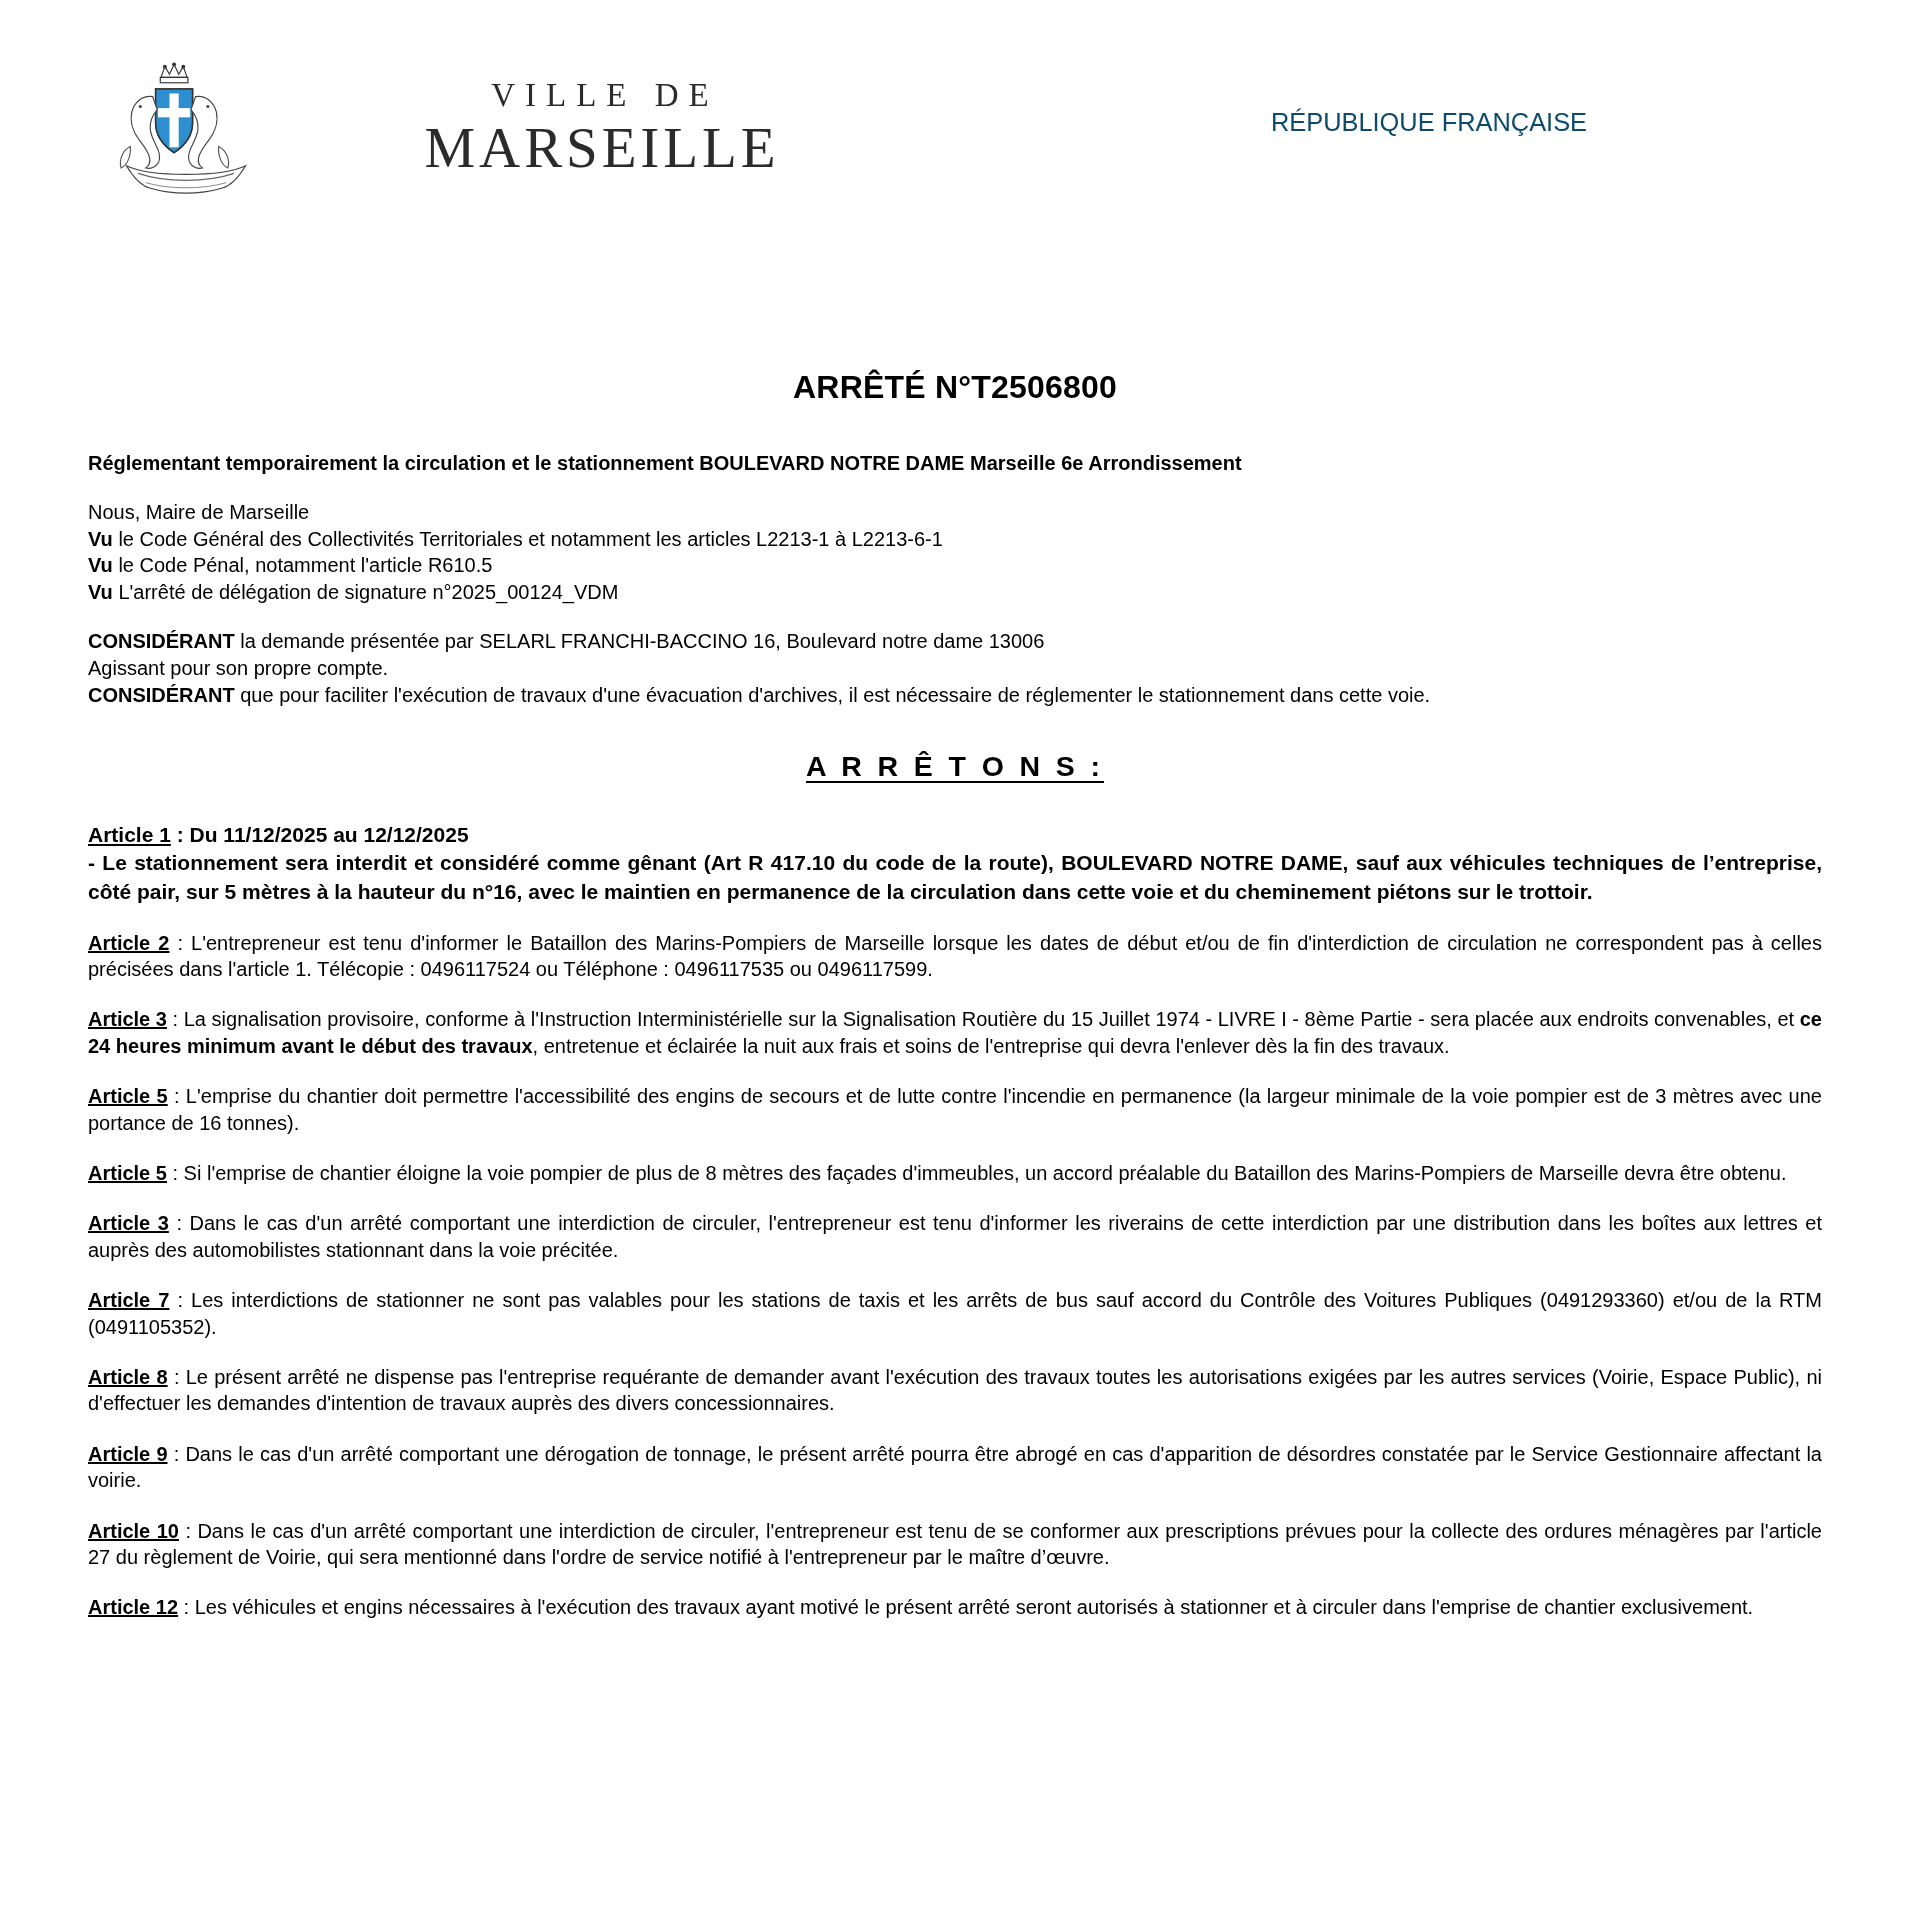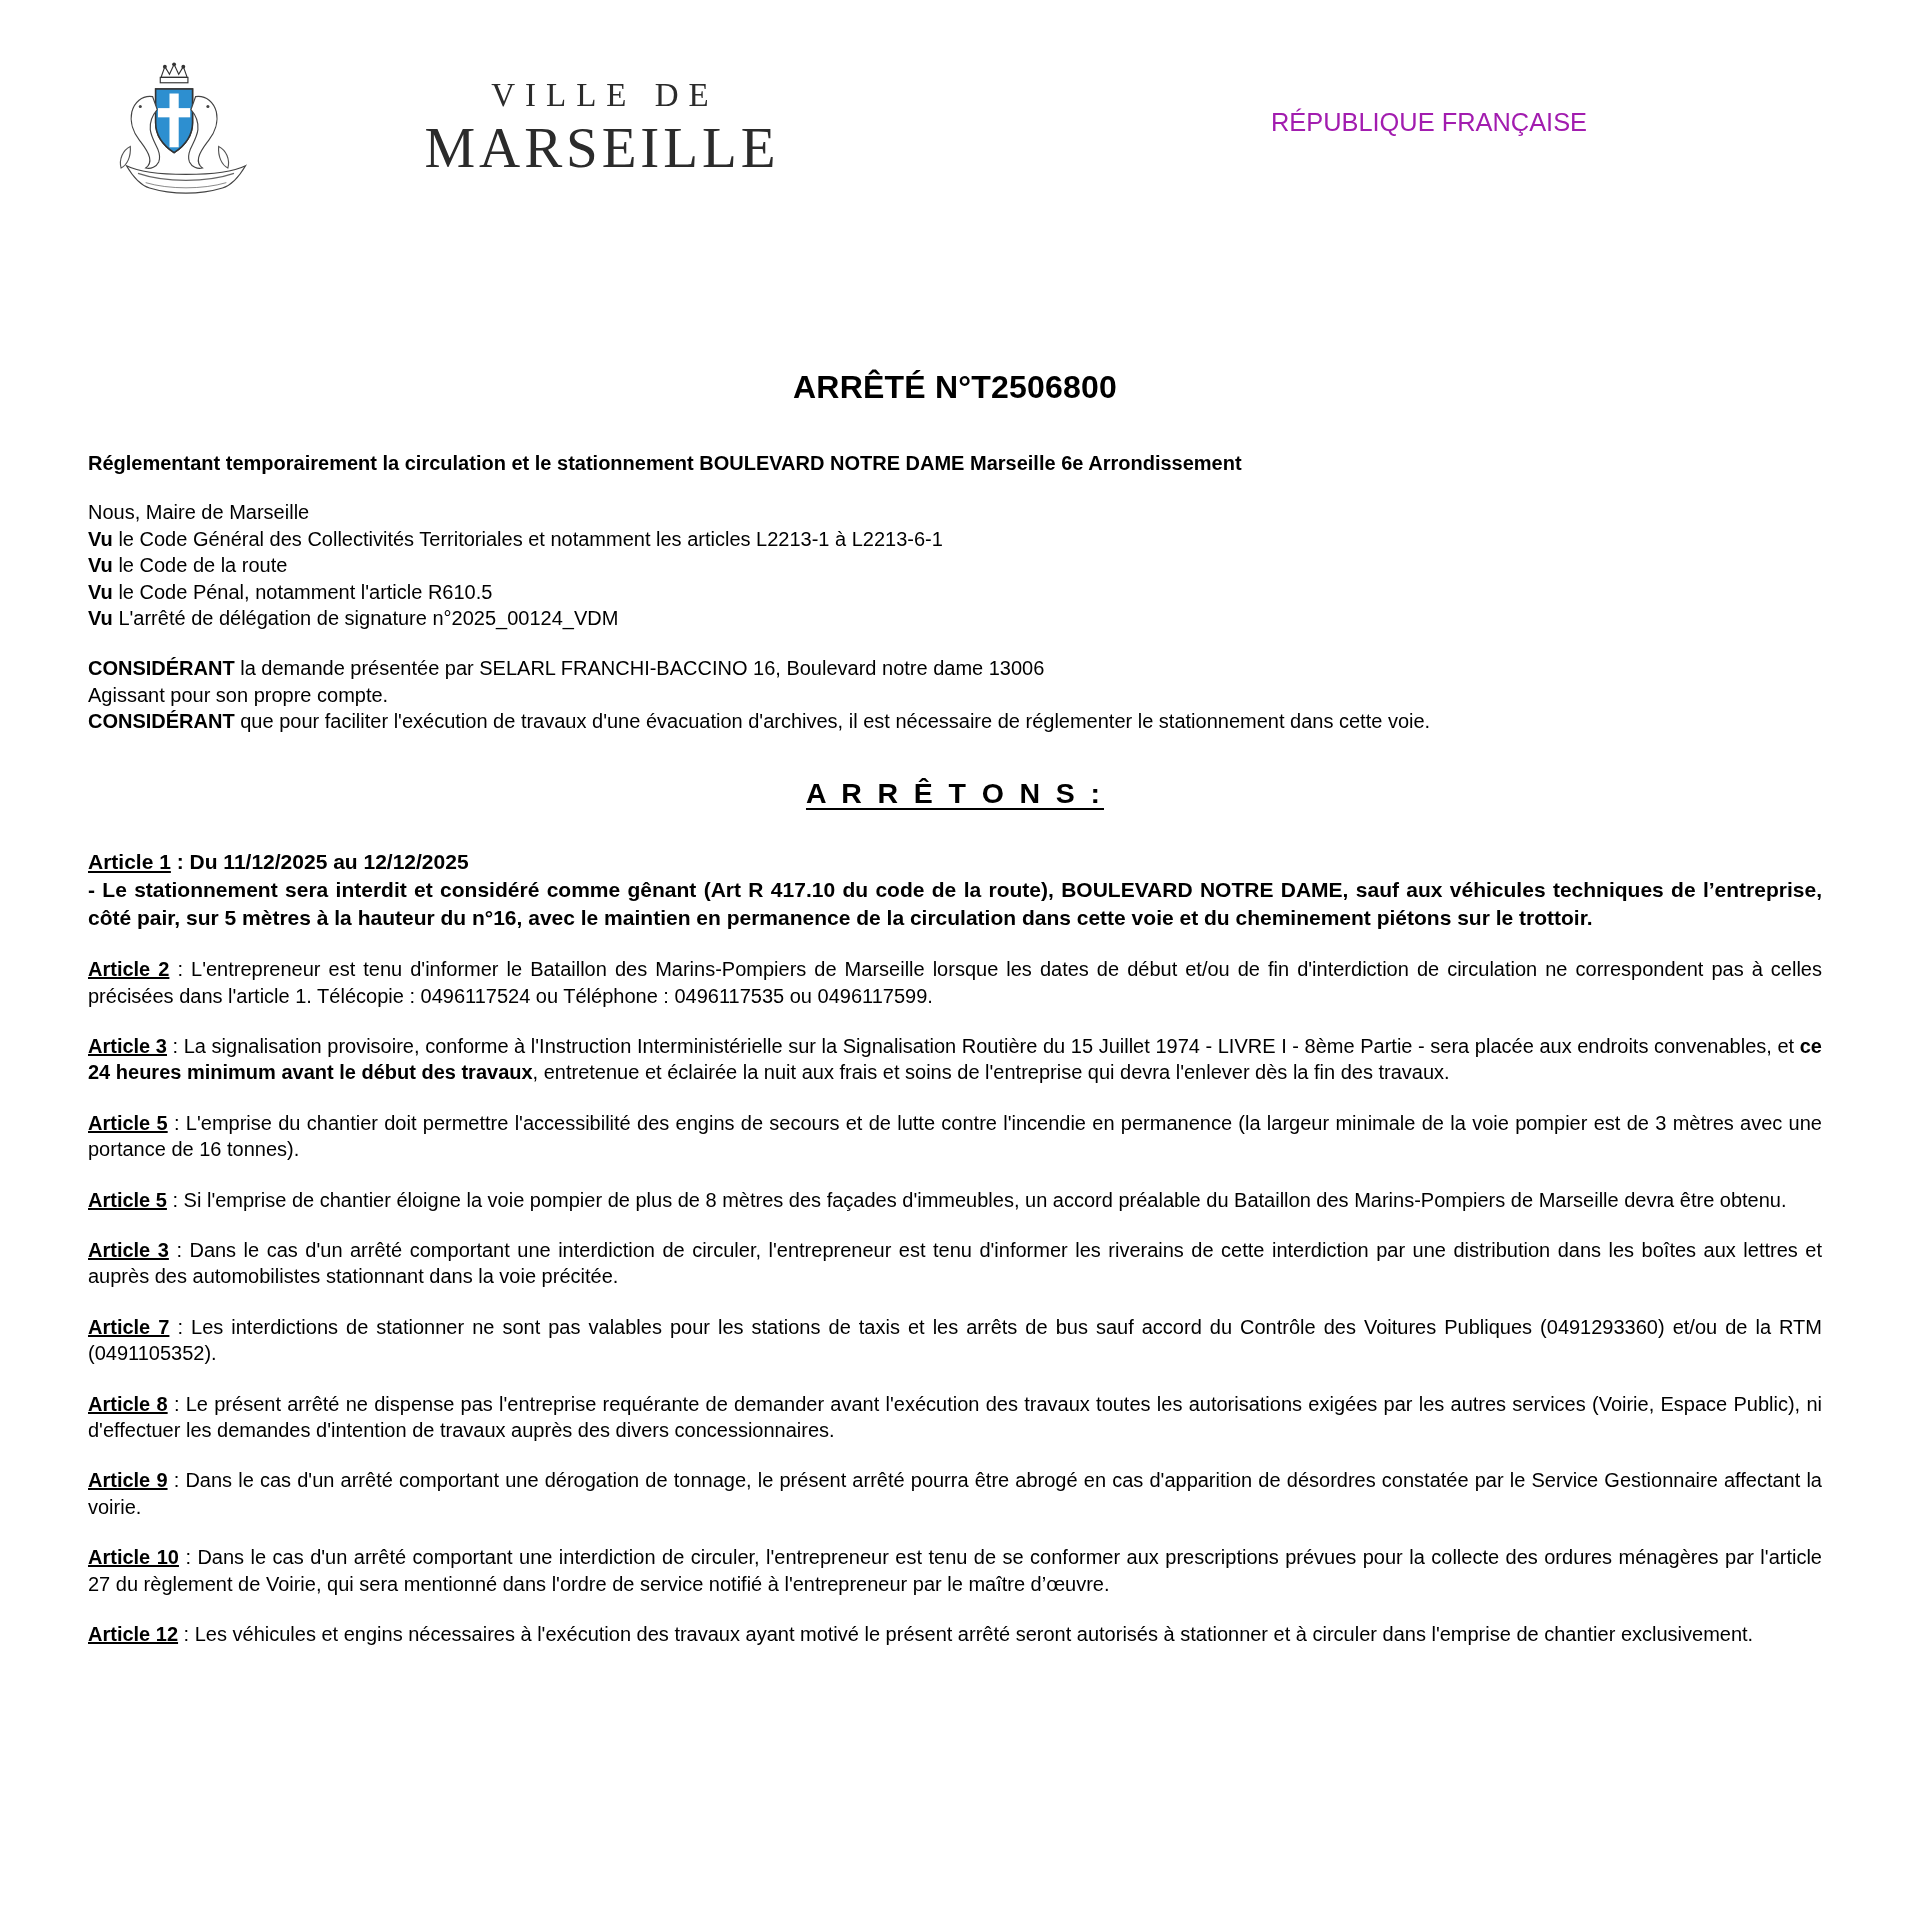--- a/index.html
+++ b/index.html
@@ -65,21 +65,21 @@
     margin-top: 7px;
     text-indent: 3.9px;
   }
   .republique {
     position: absolute;
     left: 975px;
     top: 108px;
     width: 732px;
     text-align: center;
     font-size: 25.4px;
-    color: #a21caf;
+    color: #0c4a6e;
   }
 
   
   .arrete-title {
     text-align: center;
     font-size: 32px;
     font-weight: bold;
     margin-top: 99px;
     letter-spacing: 0.2px;
   }
@@ -189,21 +189,20 @@
       <div class="republique">RÉPUBLIQUE FRANÇAISE</div>
     </div>
 
     <div class="arrete-title">ARRÊTÉ N°T2506800</div>
 
     <div class="subtitle">Réglementant temporairement la circulation et le stationnement BOULEVARD NOTRE DAME  Marseille 6e  Arrondissement</div>
 
     <div class="para">
       <div class="vu-line">Nous, Maire de Marseille</div>
       <div class="vu-line"><b>Vu</b><span> le Code Général des Collectivités Territoriales et notamment les articles L2213-1 à L2213-6-1</span></div>
-      <div class="vu-line"><b>Vu</b><span> le Code de la route</span></div>
       <div class="vu-line"><b>Vu</b><span> le Code Pénal, notamment l'article R610.5</span></div>
       <div class="vu-line"><b>Vu</b><span> L'arrêté de délégation de signature n°2025_00124_VDM</span></div>
     </div>
 
     <div class="para considerant-block">
       <div class="vu-line"><b>CONSIDÉRANT</b><span> la demande présentée par SELARL FRANCHI-BACCINO 16, Boulevard notre dame 13006</span></div>
       <div class="vu-line">Agissant pour son propre compte.</div>
       <div class="vu-line"><b>CONSIDÉRANT</b><span> que pour faciliter l'exécution de travaux d'une évacuation d'archives, il est nécessaire de réglementer le stationnement dans cette voie.</span></div>
     </div>
 

